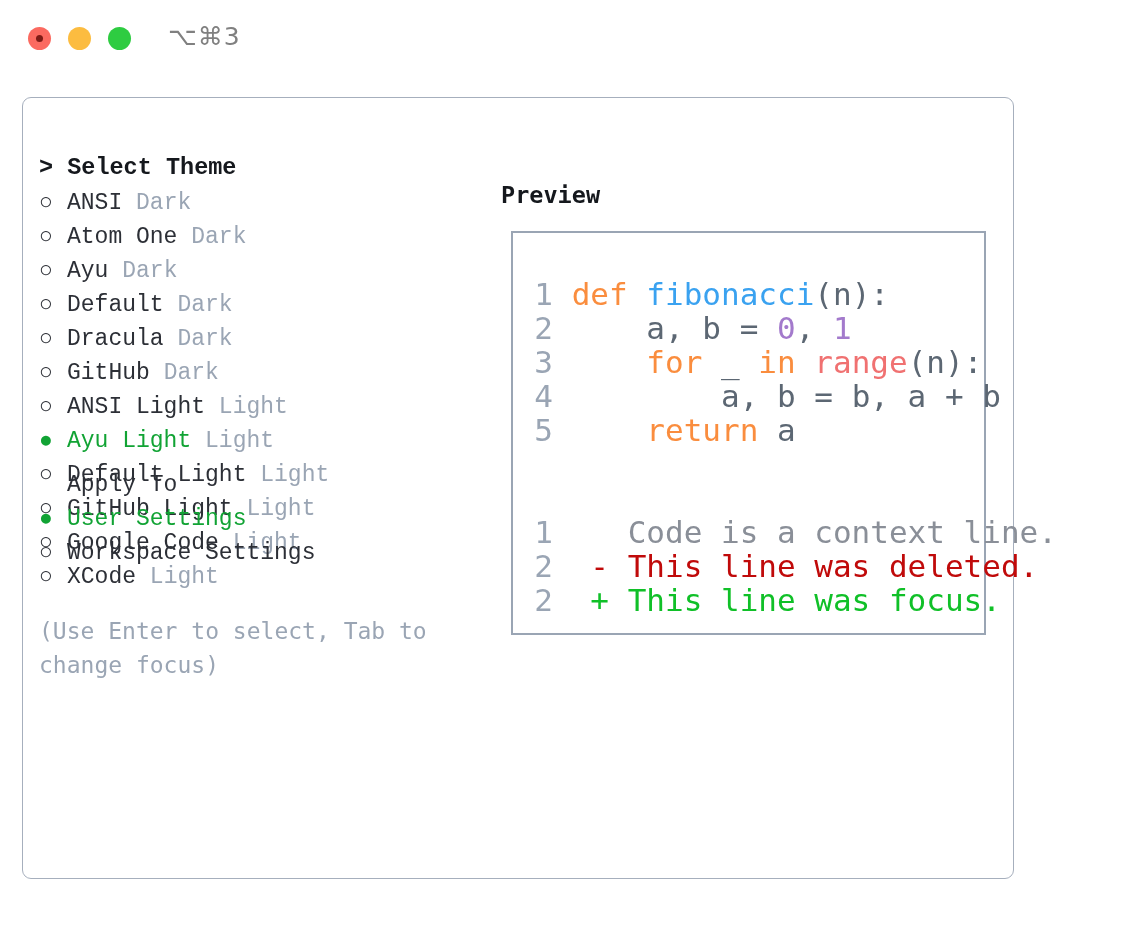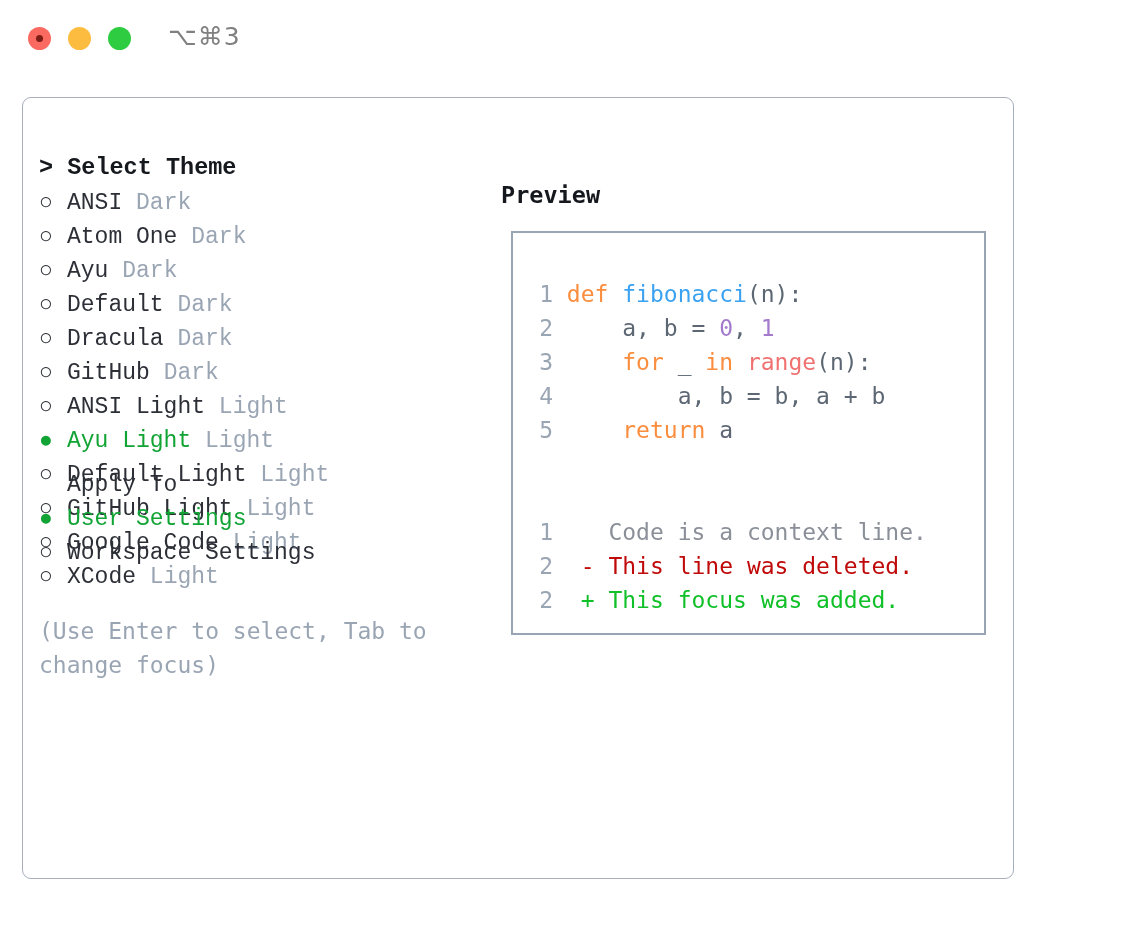--- a/index.html
+++ b/index.html
@@ -158,21 +158,21 @@
     background: #ffffff;
   }
   #code-area {
     position: absolute;
     left: 14px;
     top: 44px;
     width: 450px;
   }
   .code-line {
     font-family: "DejaVu Sans Mono", monospace;
-    font-size: 23px;
+    font-size: 31px;
     line-height: 34px;
     white-space: pre;
     color: #575f6b;
   }
   .ln {
     display: inline-block;
     width: 26px;
     text-align: right;
     color: #9aa5b4;
   }
@@ -234,19 +234,19 @@
         <div id="code-area">
             <div class="code-line"><span class="ln">1</span><span> </span><span class="tok-kw">def </span><span class="tok-fn">fibonacci</span><span class="tok-txt">(n):</span></div>
             <div class="code-line"><span class="ln">2</span><span> </span><span class="tok-txt">    a, b = </span><span class="tok-num">0</span><span class="tok-txt">, </span><span class="tok-num">1</span></div>
             <div class="code-line"><span class="ln">3</span><span> </span><span class="tok-txt">    </span><span class="tok-kw">for</span><span class="tok-txt"> _ </span><span class="tok-kw">in</span><span class="tok-txt"> </span><span class="tok-call">range</span><span class="tok-txt">(n):</span></div>
             <div class="code-line"><span class="ln">4</span><span> </span><span class="tok-txt">        a, b = b, a + b</span></div>
             <div class="code-line"><span class="ln">5</span><span> </span><span class="tok-txt">    </span><span class="tok-kw">return</span><span class="tok-txt"> a</span></div>
             <div class="code-line gap-line">&nbsp;</div>
             <div class="code-line gap-line">&nbsp;</div>
             <div class="code-line"><span class="ln">1</span><span>  </span><span class="diff-ctx">  </span><span class="diff-ctx">Code is a context line.</span></div>
             <div class="code-line"><span class="ln">2</span><span>  </span><span class="diff-del">- </span><span class="diff-del">This line was deleted.</span></div>
-            <div class="code-line"><span class="ln">2</span><span>  </span><span class="diff-add">+ </span><span class="diff-add">This focus was added.</span></div>
+            <div class="code-line"><span class="ln">2</span><span>  </span><span class="diff-add">+ </span><span class="diff-add">This line was focus.</span></div>
           </div>
       </div>
     </div>
 
   </div>
 </div>
 
 </body></html>

